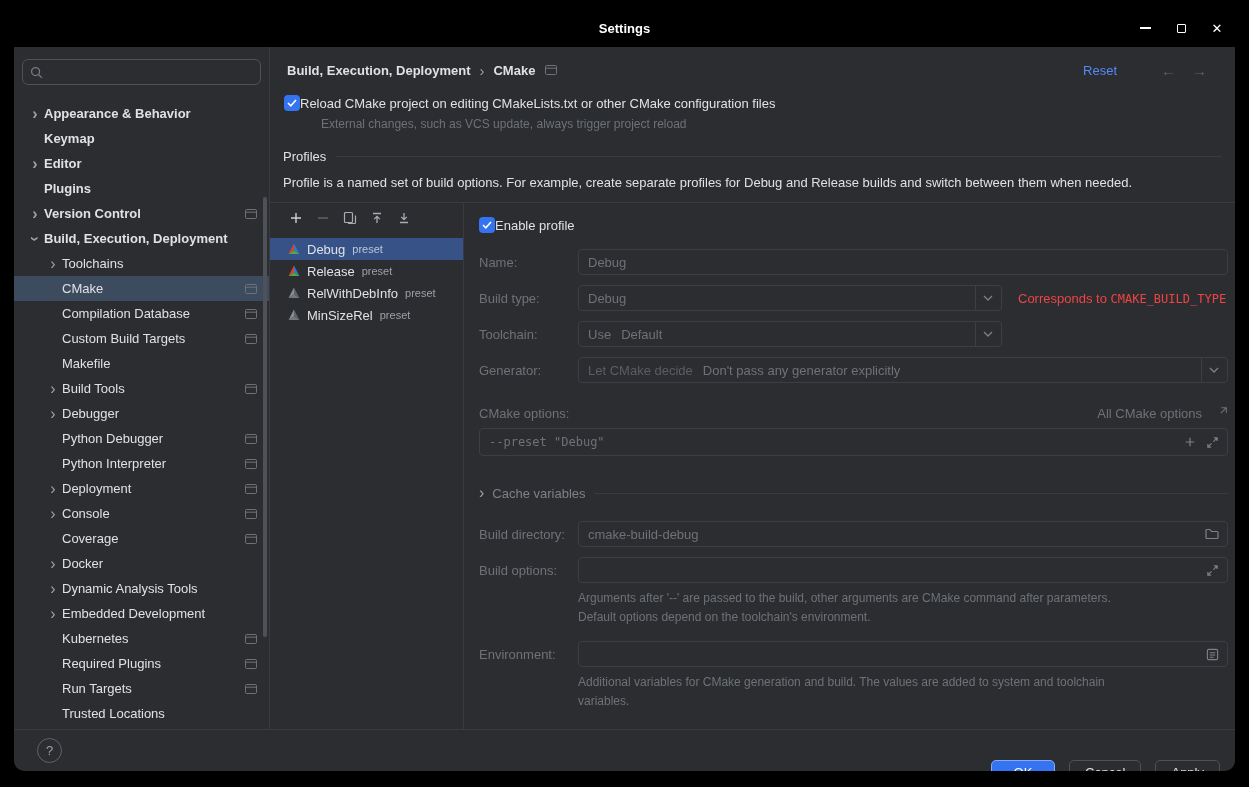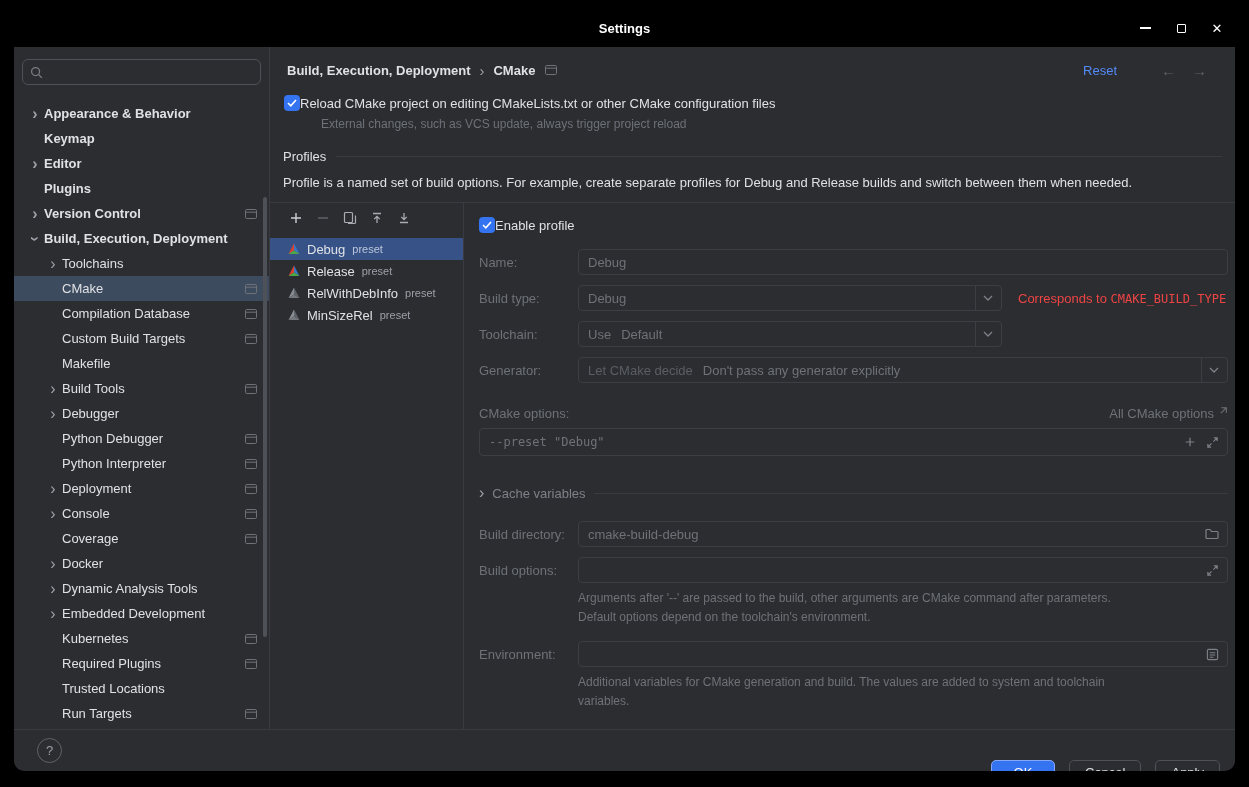--- a/index.html
+++ b/index.html
@@ -74,21 +74,21 @@
   .f-label { width:99px; flex:none; color:#6e7277; }
   .f-field { height:26px; border:1px solid #3c3e43; border-radius:4px; display:flex; align-items:center; padding:0 0 0 9px; color:#6e7277; background:transparent; }
   .grow { flex:1; min-width:0; }
   .w424 { width:424px; flex:none; }
   .chev-box { margin-left:auto; align-self:stretch; display:flex; align-items:center; padding:0 8px 0 7px; border-left:1px solid #3c3e43; color:#7d8188; }
   .f-note { margin-left:16px; color:#ef4444; white-space:nowrap; }
   .mono { font-family:"DejaVu Sans Mono",monospace; font-size:12px; }
   .dimmer { color:#5a5e64; }
   .gap8 { display:inline-block; width:10px; }
   .options-header { display:flex; align-items:center; margin:13px 0 7px 0; }
-  .options-link { color:#6e7277; display:flex; gap:4px; cursor:pointer; }
+  .options-link { color:#6e7277; display:flex; gap:16px; cursor:pointer; }
   .field-icons { margin-left:auto; display:flex; align-items:center; gap:10px; padding-right:8px; color:#7d8188; }
   .field-icons .fi { display:flex; cursor:pointer; }
   .cache-row { display:flex; align-items:center; gap:8px; margin:19px 0 20px 0; color:#7d8188; cursor:pointer; }
   .cache-row .chevron { width:auto; }
   .help-text { margin:6px 0 15px 99px; color:#6e7277; font-size:12px; line-height:1.55; }
 
   
   .footer { height:42px; flex:none; border-top:1px solid #393b40; display:flex; align-items:center; padding:0 15px; }
   .help-btn { width:25px; height:25px; border-radius:50%; border:1px solid #5f6368; color:#9da0a8; display:flex; align-items:center; justify-content:center; font-size:13px; margin-left:8px; cursor:pointer; }
   .btn { height:26px; min-width:64px; padding:4px 15px; border-radius:5px; border:1px solid #4e5157; background:transparent; color:#dfe1e5; font:inherit; margin-left:14px; cursor:pointer;margin-top:44px; }
@@ -287,31 +287,31 @@
               <span class="tree-label">Required Plugins</span>
               <span class="tree-badge">
                 <svg width="12" height="10" viewBox="0 0 12 10">
                   <rect x="0.5" y="0.5" width="11" height="9" rx="1.2" fill="none" stroke="currentColor"></rect>
                   <line x1="0.5" y1="3.2" x2="11.5" y2="3.2" stroke="currentColor"></line>
                 </svg>
               </span>
             </div>
             <div class="tree-row lvl1">
               <span class="chevron"></span>
+              <span class="tree-label">Run Targets</span>
+              <span class="tree-badge">
+                <svg width="12" height="10" viewBox="0 0 12 10">
+                  <rect x="0.5" y="0.5" width="11" height="9" rx="1.2" fill="none" stroke="currentColor"></rect>
+                  <line x1="0.5" y1="3.2" x2="11.5" y2="3.2" stroke="currentColor"></line>
+                </svg>
+              </span>
+            </div>
+            <div class="tree-row lvl1">
+              <span class="chevron"></span>
               <span class="tree-label">Trusted Locations</span>
-            </div>
-            <div class="tree-row lvl1">
-              <span class="chevron"></span>
-              <span class="tree-label">Run Targets</span>
-              <span class="tree-badge">
-                <svg width="12" height="10" viewBox="0 0 12 10">
-                  <rect x="0.5" y="0.5" width="11" height="9" rx="1.2" fill="none" stroke="currentColor"></rect>
-                  <line x1="0.5" y1="3.2" x2="11.5" y2="3.2" stroke="currentColor"></line>
-                </svg>
-              </span>
             </div>
           </div>
         <div class="sb-thumb"></div>
       </aside>
 
       <main class="main">
 
         <div class="main-header">
           <span class="crumb">Build, Execution, Deployment</span>
           <span class="crumb-sep">›</span>

